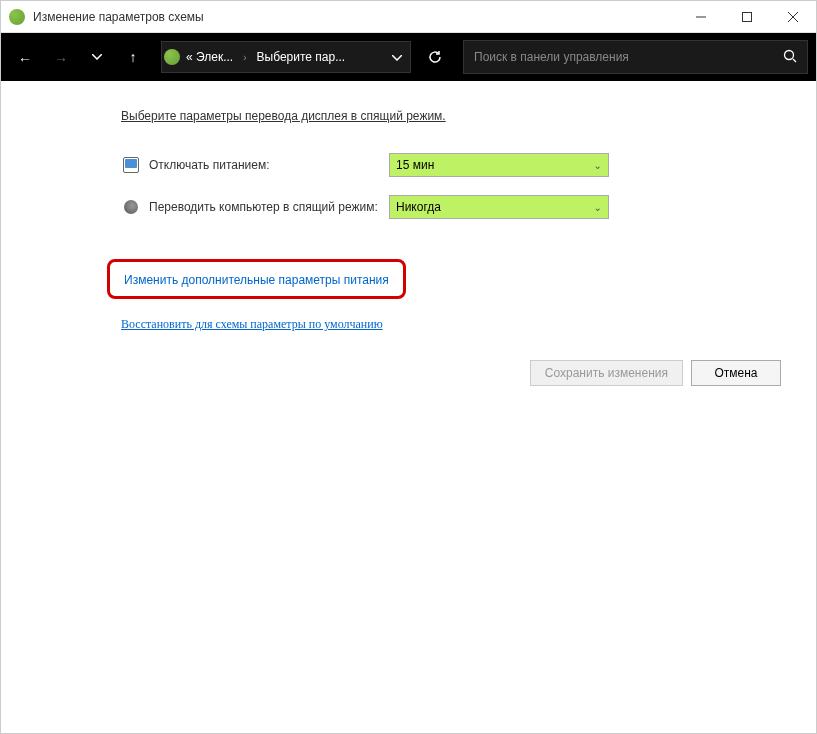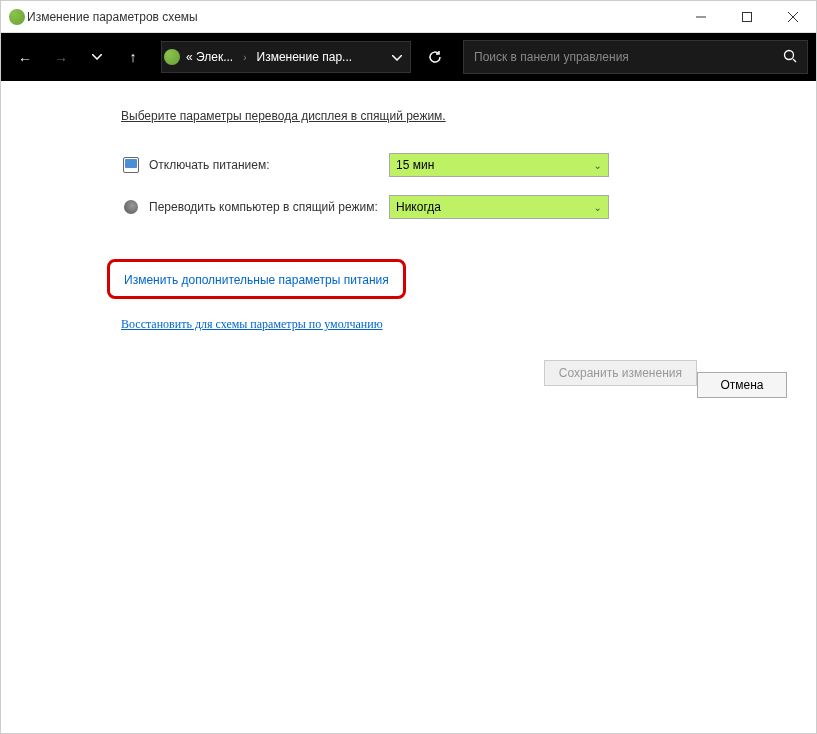--- a/index.html
+++ b/index.html
@@ -1,20 +1,20 @@
 <!DOCTYPE html>
 <html><head>
 <meta charset="utf-8">
 <style>
   * { box-sizing: border-box; margin: 0; padding: 0; font-family: "Segoe UI", Tahoma, sans-serif; }
   body { width: 817px; height: 734px; background: #fff; overflow: hidden; border: 1px solid #ccc; }
 
   
   .titlebar { height: 32px; display: flex; align-items: center; justify-content: space-between; background: #fff; border-bottom: 1px solid #e0e0e0; }
-  .titlebar-left { display: flex; align-items: center; gap: 2px; padding-left: 8px; }
+  .titlebar-left { display: flex; align-items: center; gap: 8px; padding-left: 8px; }
   .app-icon { width: 16px; height: 16px; background: radial-gradient(circle at 30% 30%, #8bc34a, #689f38); border-radius: 50%; }
   .title-text { font-size: 12px; color: #333; }
   .win-controls { display: flex; }
   .win-btn { width: 46px; height: 32px; display: flex; align-items: center; justify-content: center; cursor: pointer; font-size: 14px; color: #333; }
 
   
   .navbar { height: 48px; background: #000; display: flex; align-items: center; padding: 0 8px; gap: 4px; }
   .nav-arrow { width: 32px; height: 32px; display: flex; align-items: center; justify-content: center; color: #fff; cursor: pointer; font-size: 14px; }
   .nav-arrow.disabled { color: #666; }
   .address-box { flex: 0 0 auto; height: 32px; background: #1a1a1a; border: 1px solid #333; display: flex; align-items: center; padding: 0 2px; gap: 6px; margin-left: 8px; min-width: 250px; }
@@ -37,24 +37,24 @@
   .setting-icon { width: 20px; height: 20px; margin-right: 8px; display: flex; align-items: center; justify-content: center; }
   .setting-label { width: 240px; font-size: 12px; color: #333; }
   .setting-select { width: 220px; height: 24px; border: 1px solid #aaa; background: #bef264; font-size: 12px; padding: 0 6px; position: relative; display: flex; align-items: center; justify-content: space-between; cursor: pointer; }
   .select-chevron { font-size: 10px; color: #555; }
 
   .link-box { display: inline-block; margin-top: 22px; margin-bottom: 12px; border: 3px solid #d40000; border-radius: 8px; padding: 8px 14px; position: relative; left: -14px; }
   .link-text { color: #0066cc; font-size: 12px; cursor: pointer; }
   .link2 { color: #0066cc; font-size: 12px; text-decoration: underline; cursor: pointer; display: inline-block; margin-top: 6px; font-family: Liberation Serif, serif; }
 
   
-  .button-bar { position: absolute; top: 360px; right: 30px; display: flex; }
+  .button-bar { position: absolute; top: 360px; right: 36px; display: flex; gap: 8px; }
   .btn { min-width: 140px; height: 26px; border: 1px solid #aaa; background: #f5f5f5; font-size: 12px; padding: 0 14px; cursor: pointer; display: flex; align-items: center; justify-content: center; }
   .btn.disabled { color: #999; background: #f0f0f0; border-color: #ccc; cursor: default; }
-  .btn.cancel { min-width: 90px; margin-top: 12px; }
+  .btn.cancel { min-width: 90px; }
 
   
   .monitor-icon { width: 16px; height: 16px; border: 1px solid #666; border-radius: 2px; position: relative; background: #fff; }
   .monitor-icon::before { content: ""; position: absolute; top: 1px; left: 1px; right: 1px; height: 9px; background: #4a90d9; border-radius: 1px; }
   .moon-icon { width: 14px; height: 14px; border-radius: 50%; background: radial-gradient(circle at 60% 40%, #999, #555); }
 </style>
 </head>
 <body>
 
 <div class="titlebar">
@@ -89,21 +89,21 @@
     <svg width="10" height="6">
         <polyline points="0,0 5,5 10,0" fill="none" stroke="#fff" stroke-width="1.5"></polyline>
       </svg>
   </div>
   <div class="nav-arrow">↑</div>
 
   <div class="address-box">
     <div class="addr-icon"></div>
     <span class="addr-text">« Элек...</span>
     <span class="addr-sep">›</span>
-    <span class="addr-text">Изменение пар...</span>
+    <span class="addr-text">Выберите пар...</span>
     <span class="addr-drop">
       <svg width="10" height="6">
           <polyline points="0,0 5,5 10,0" fill="none" stroke="#fff" stroke-width="1.5"></polyline>
         </svg>
     </span>
   </div>
 
   <div class="refresh-btn">
     <svg width="14" height="14" viewBox="0 0 14 14">
       <path d="M12 7a5 5 0 1 1-1.5-3.5" fill="none" stroke="#fff" stroke-width="1.5"></path>

